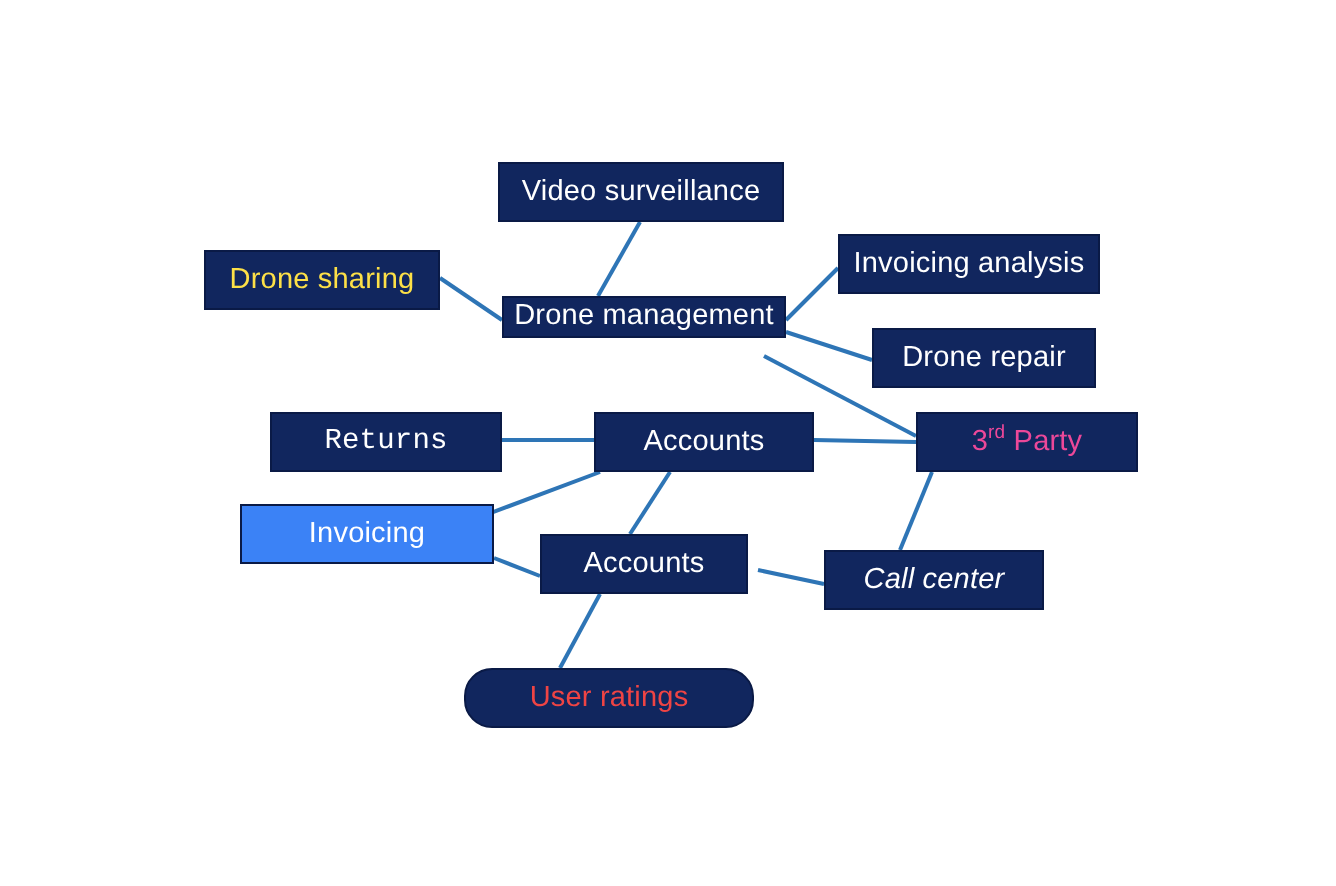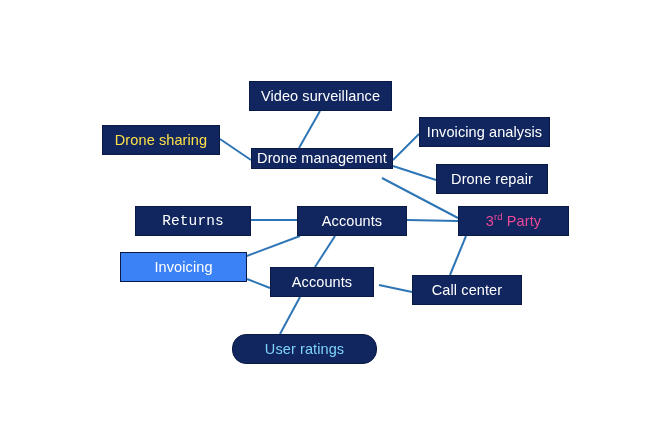--- a/index.html
+++ b/index.html
@@ -91,21 +91,21 @@
       </div>
       <div class="node" style="left: 458px; top: 206px; width: 111px; height: 30px; background: rgb(17, 38, 94); color: #ec4899;">
         <span>3<sup>rd</sup> Party</span>
       </div>
       <div class="node" style="left: 120px; top: 252px; width: 127px; height: 30px; background: #3b82f6; color: rgb(255, 255, 255);">
         <span>Invoicing</span>
       </div>
       <div class="node" style="left: 270px; top: 267px; width: 104px; height: 30px; background: rgb(17, 38, 94); color: rgb(255, 255, 255);">
         <span>Accounts</span>
       </div>
-      <div class="node" style="left: 412px; top: 275px; width: 110px; height: 30px; background: rgb(17, 38, 94); color: rgb(255, 255, 255);">
+      <div class="node" style="left: 412px; top: 275px; width: 110px; height: 30px; background: rgb(17, 38, 94); color: rgb(255, 255, 255); font-style: italic;">
         <span>Call center</span>
       </div>
-      <div class="node" style="left: 232px; top: 334px; width: 145px; height: 30px; background: rgb(17, 38, 94); color: #7dd3fc; border-radius: 14px;">
+      <div class="node" style="left: 232px; top: 334px; width: 145px; height: 30px; background: rgb(17, 38, 94); color: #ef4444; border-radius: 14px;">
         <span>User ratings</span>
       </div>
     </div>
 
 </div>
 
 </body></html>

